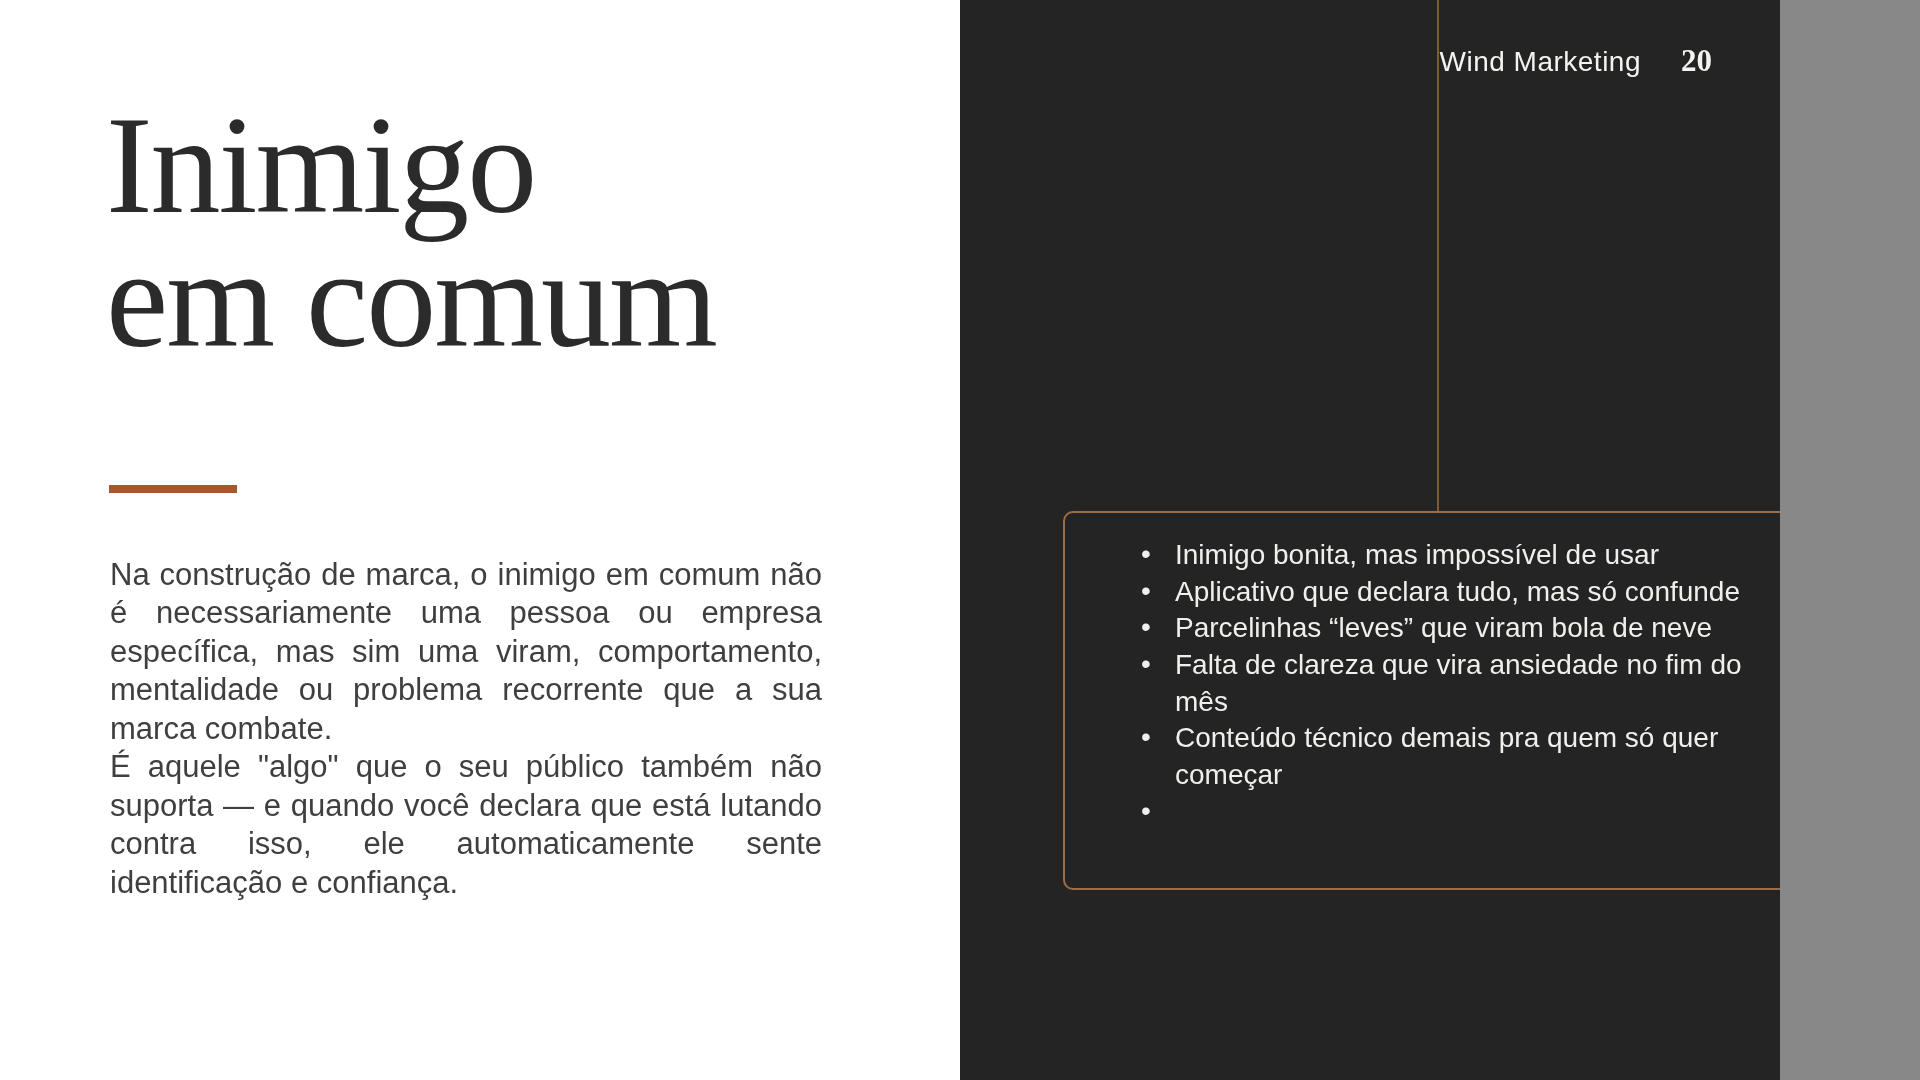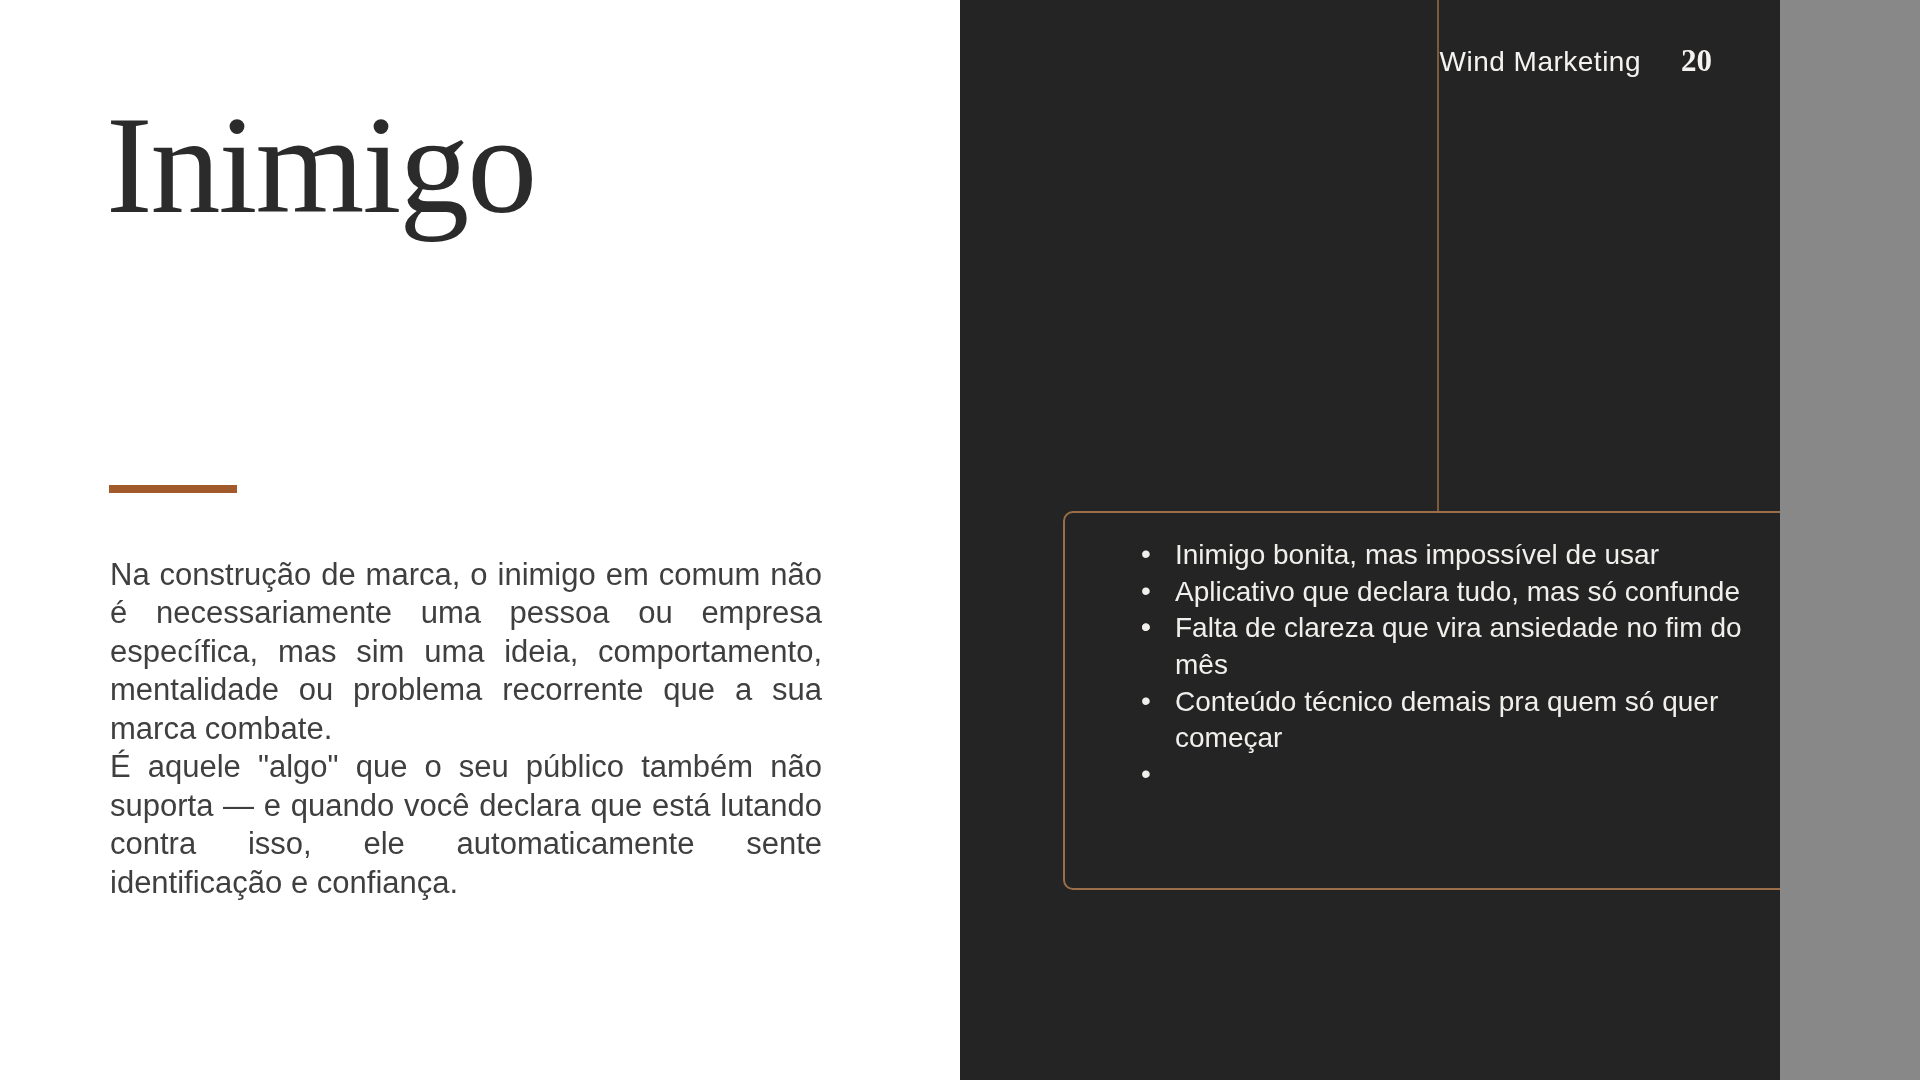--- a/index.html
+++ b/index.html
@@ -72,29 +72,29 @@
     <span class="brand">Wind Marketing</span>
     <span class="page-number">20</span>
   </div>
 
   <div class="vline"></div>
 
   <div class="enemy-box">
     <ul class="enemy-list">
         <li><span class="bullet-dot">•</span><span>Inimigo bonita, mas impossível de usar</span></li>
         <li><span class="bullet-dot">•</span><span>Aplicativo que declara tudo, mas só confunde</span></li>
-        <li><span class="bullet-dot">•</span></li>
+        <li><span class="bullet-dot">•</span><span>Parcelinhas “leves” que viram bola de neve</span></li>
         <li><span class="bullet-dot">•</span><span>Falta de clareza que vira ansiedade no fim do mês</span></li>
         <li><span class="bullet-dot">•</span><span>Conteúdo técnico demais pra quem só quer começar</span></li>
         <li><span class="bullet-dot">•</span></li>
       </ul>
   </div>
 
-  <h1 class="title"><span>Inimigo</span><br></h1>
+  <h1 class="title"><span>Inimigo</span><br><span>em comum</span></h1>
 
   <div class="rule"></div>
 
   <div class="body-text">
-    <p>Na construção de marca, o inimigo em comum não é necessariamente uma pessoa ou empresa específica, mas sim uma ideia, comportamento, mentalidade ou problema recorrente que a sua marca combate.</p>
+    <p>Na construção de marca, o inimigo em comum não é necessariamente uma pessoa ou empresa específica, mas sim uma viram, comportamento, mentalidade ou problema recorrente que a sua marca combate.</p>
     <p>É aquele "algo" que o seu público também não suporta — e quando você declara que está lutando contra isso, ele automaticamente sente identificação e confiança.</p>
   </div>
 
 </div>
 
 </body></html>

